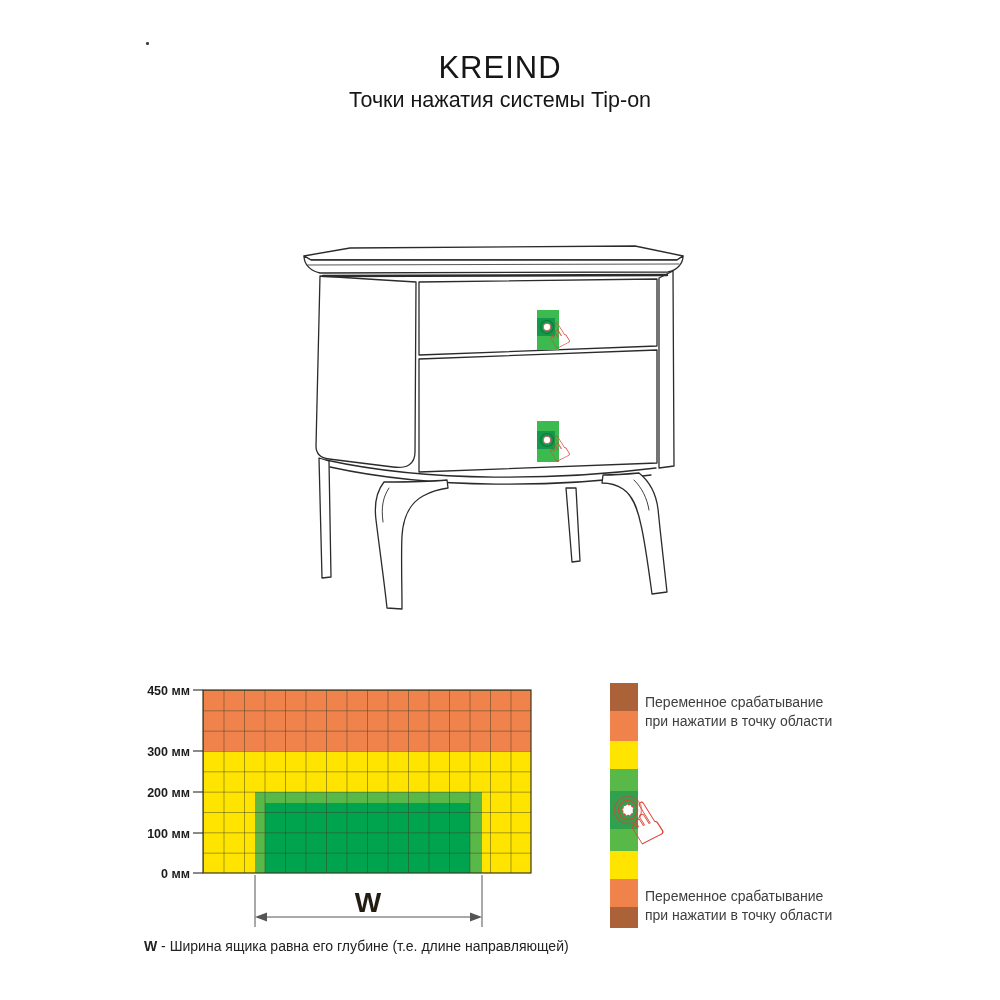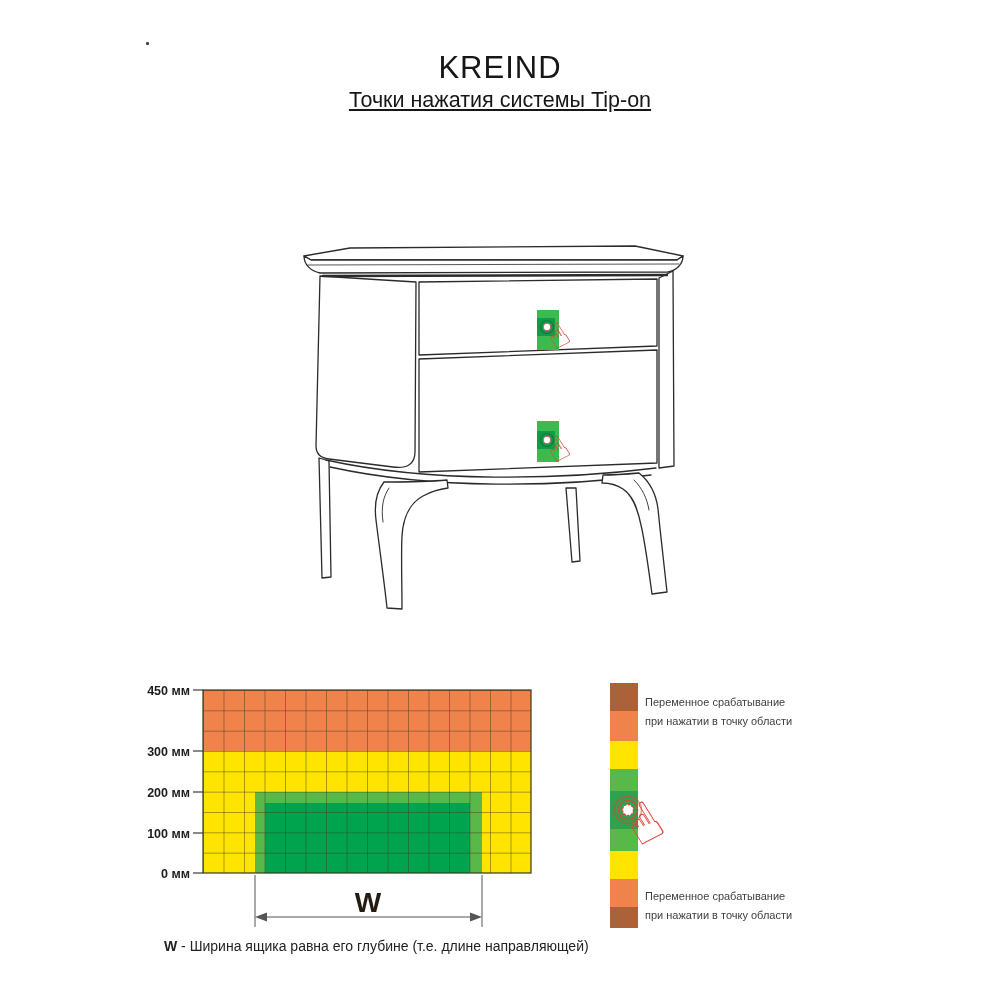--- a/index.html
+++ b/index.html
@@ -1,37 +1,37 @@
 <!DOCTYPE html>
 <html><head>
 <meta charset="utf-8">
 <style>
   html,body{margin:0;padding:0;background:#fff;}
   #page{position:relative;width:890px;height:1000px;background:#fff;overflow:hidden;
         font-family:"Liberation Sans","DejaVu Sans",sans-serif;color:#1c1c1c;}
   .abs{position:absolute;}
   
   #brand{left:0;top:50px;width:1000px;text-align:center;font-size:31px;letter-spacing:1px;color:#161616;}
-  #subtitle{left:0;top:88px;width:1000px;text-align:center;font-size:21.5px;color:#161616;text-decoration:underline;}
+  #subtitle{left:0;top:88px;width:1000px;text-align:center;font-size:21.5px;color:#161616;}
   #descr{left:262px;top:133px;width:500px;font-size:20px;line-height:31px;color:#161616;}
   #stray-dot{left:146px;top:42px;width:3px;height:3px;background:#444;border-radius:1px;}
   
   #furniture{left:190px;top:240px;width:530px;height:400px;}
   
   #chart{left:140px;top:675px;width:420px;height:280px;}
   
   #legend-bar{left:610px;top:683px;width:28px;height:245px;display:flex;flex-direction:column;}
   #legend-bar div{width:28px;}
-  .legend-text{font-size:11px;line-height:19px;color:#3e3e3e;}
+  .legend-text{font-size:14px;line-height:19px;color:#3e3e3e;}
   #legend-text-1{left:645px;top:693px;}
   #legend-text-2{left:660px;top:794px;}
   #legend-text-3{left:645px;top:887px;}
   #legend-icon{left:594px;top:778px;width:72px;height:72px;}
   
-  #footer{left:164px;top:938px;font-size:14px;color:#222;}
+  #footer{left:144px;top:938px;font-size:14px;color:#222;}
   #footer .w{font-weight:bold;}
   svg text{font-family:"Liberation Sans","DejaVu Sans",sans-serif;}
 </style>
 </head>
 <body>
 
 <div id="page">
 
   <div class="abs" id="stray-dot"></div>
 

